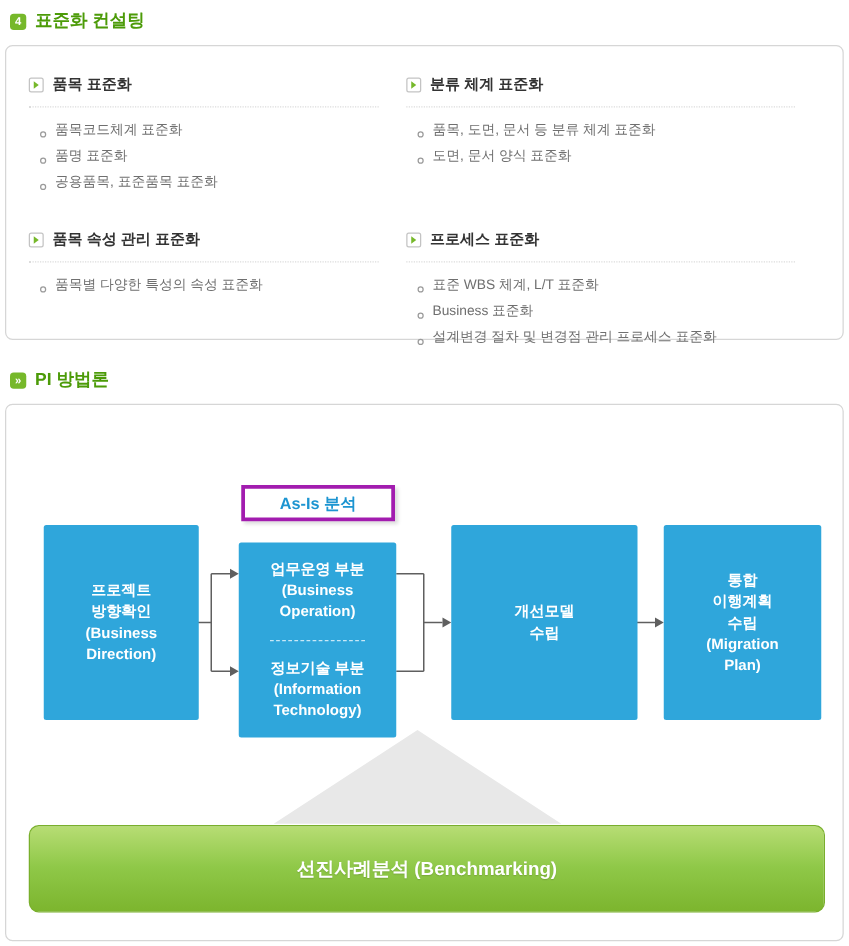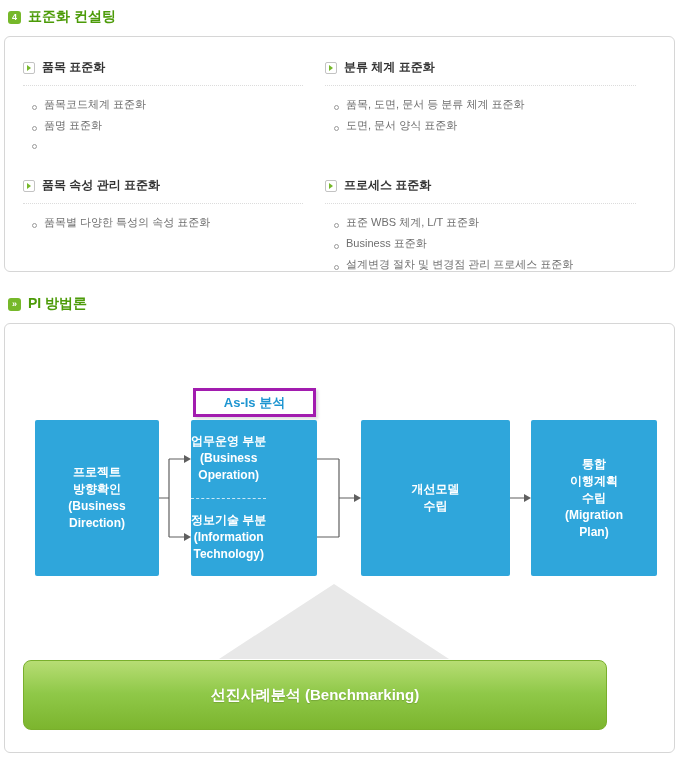--- a/index.html
+++ b/index.html
@@ -81,33 +81,33 @@
 
   .box-blue {
     position: absolute; top: 42px; height: 156px;
     background: #2fa6db; color: #fff;
     font-size: 12px; font-weight: bold; line-height: 17px;
     text-align: center; white-space: pre-line;
     display: flex; align-items: center; justify-content: center;
     border-radius: 2px;
   }
   .step1 { left: 30px;  width: 124px; }
-  .step2 { left: 186px; width: 126px; flex-direction: column; align-items: flex-start; padding: 0; }
+  .step2 { left: 186px; width: 126px; flex-direction: column; align-items: center; padding: 0; margin-top: 14px; }
   .step3 { left: 356px; width: 149px; }
   .step4 { left: 526px; width: 126px; }
   .half {
     flex: 1; display: flex; align-items: center; justify-content: center;
     white-space: pre-line; text-align: center;
   }
   .half + .half { border-top: 1px dashed #c8e8f7; }
 
   .connector-svg { position: absolute; left: 0; top: 0; width: 669px; height: 370px; pointer-events: none; }
 
   .bench-bar {
-    position: absolute; left: 18px; top: 282px; width: 584px; height: 70px;
+    position: absolute; left: 18px; top: 282px; width: 637px; height: 70px;
     border-radius: 8px; border: 1px solid #79af2c;
     background: linear-gradient(180deg, #b7dd74 0%, #8fc848 48%, #7cb52e 100%);
     color: #fff; font-size: 15px; font-weight: bold;
     display: flex; align-items: center; justify-content: center;
     text-shadow: 0 1px 1px rgba(0,0,0,.15);
   }
 </style>
 </head>
 <body>
 
@@ -132,20 +132,21 @@
           <li>
               <span class="dot"></span>
               <span class="itm">품목코드체계 표준화</span>
             </li>
           <li>
               <span class="dot"></span>
               <span class="itm">품명 표준화</span>
             </li>
           <li>
               <span class="dot"></span>
+              <span class="itm">공용품목, 표준품목 표준화</span>
             </li>
         </ul>
       </div>
 
       <div class="group">
         <div class="group-title-row">
           <span class="mini-icon">
               <span class="tri"></span>
             </span>
           <span class="group-title">분류 체계 표준화</span>

